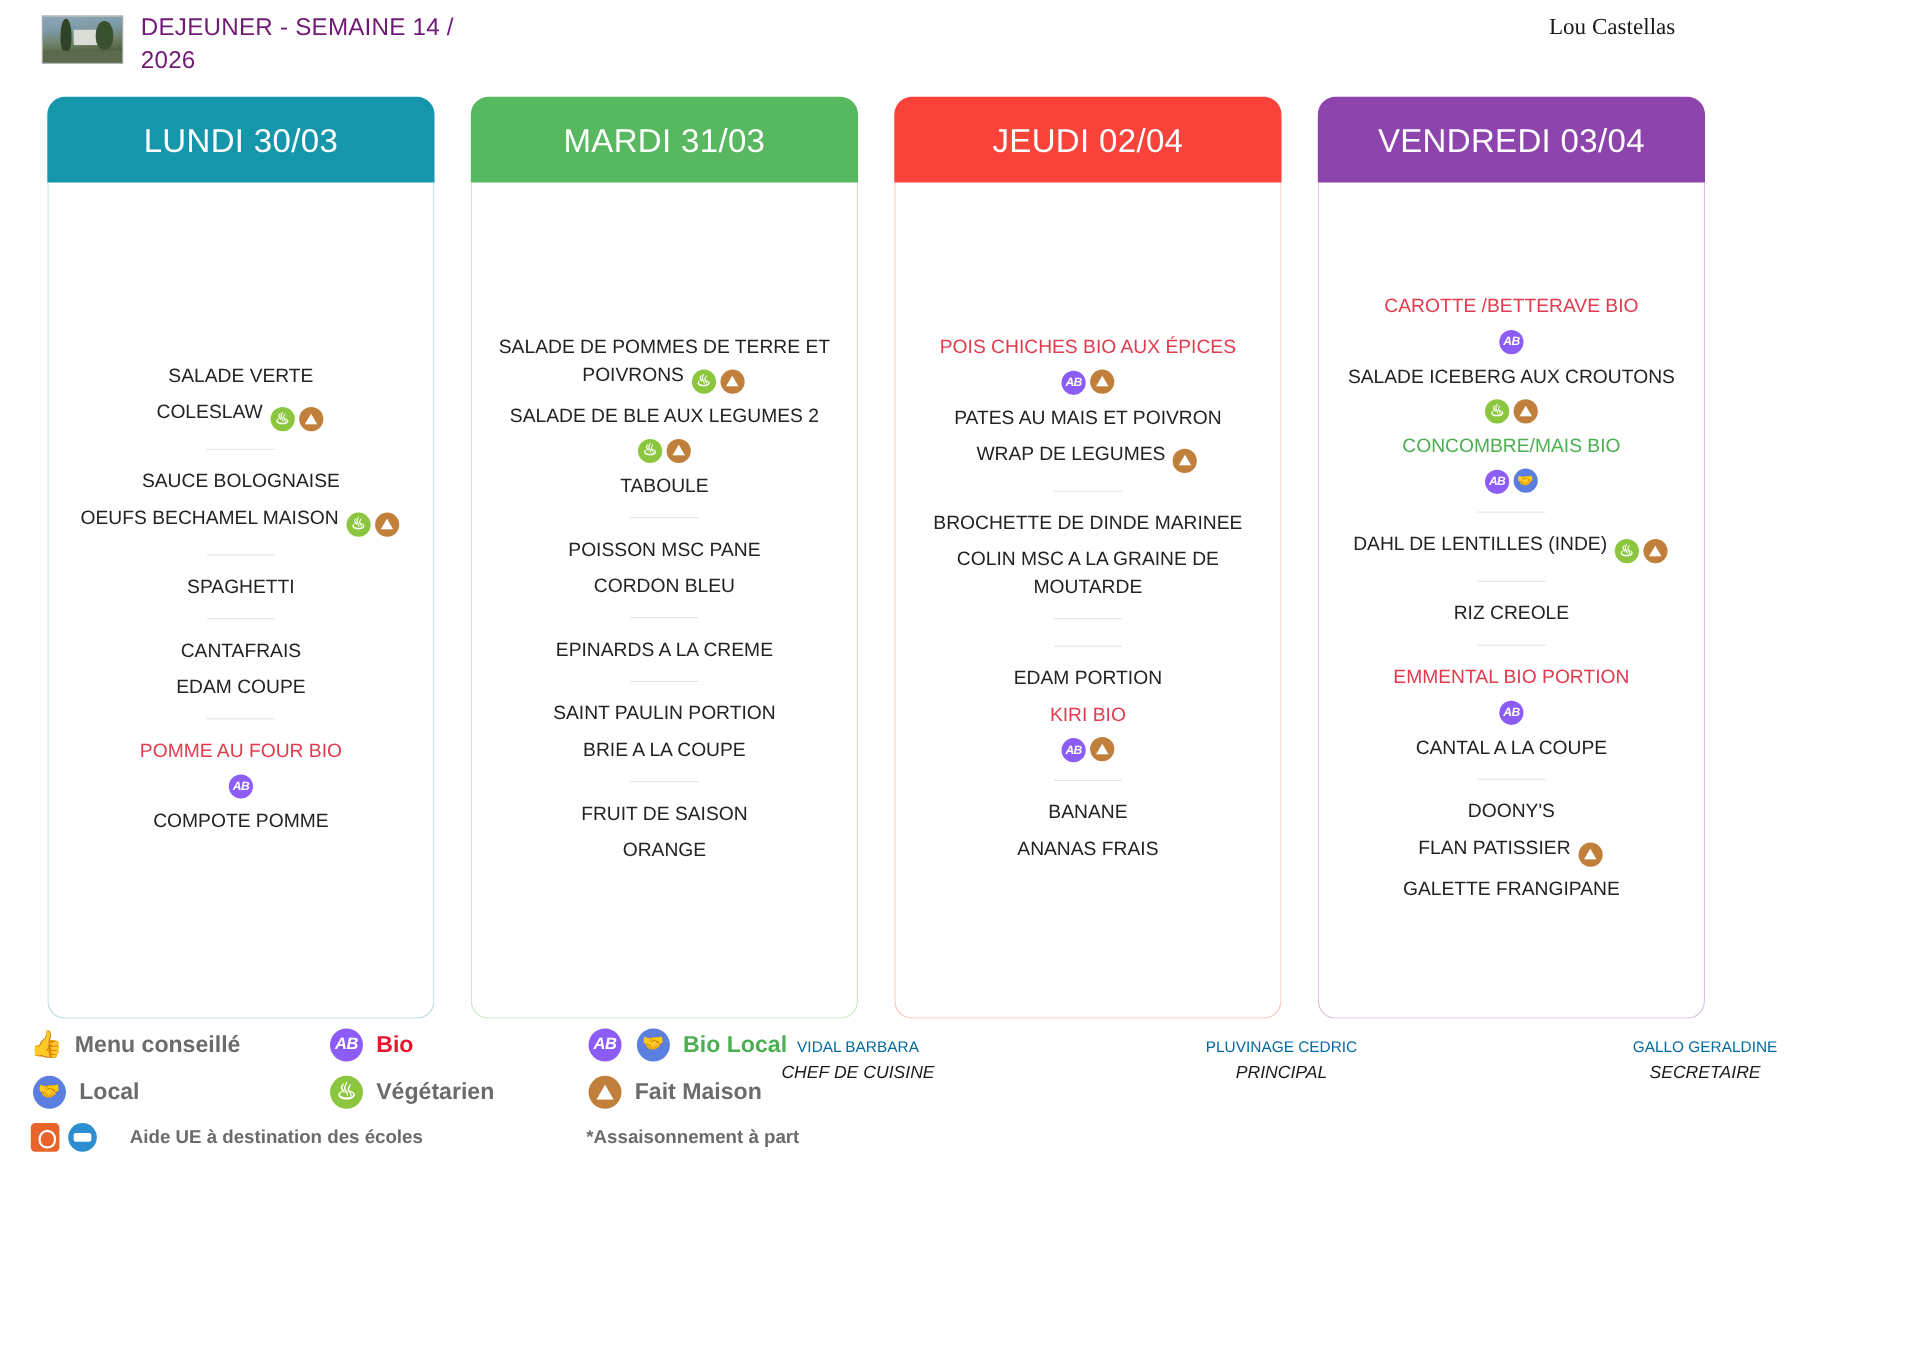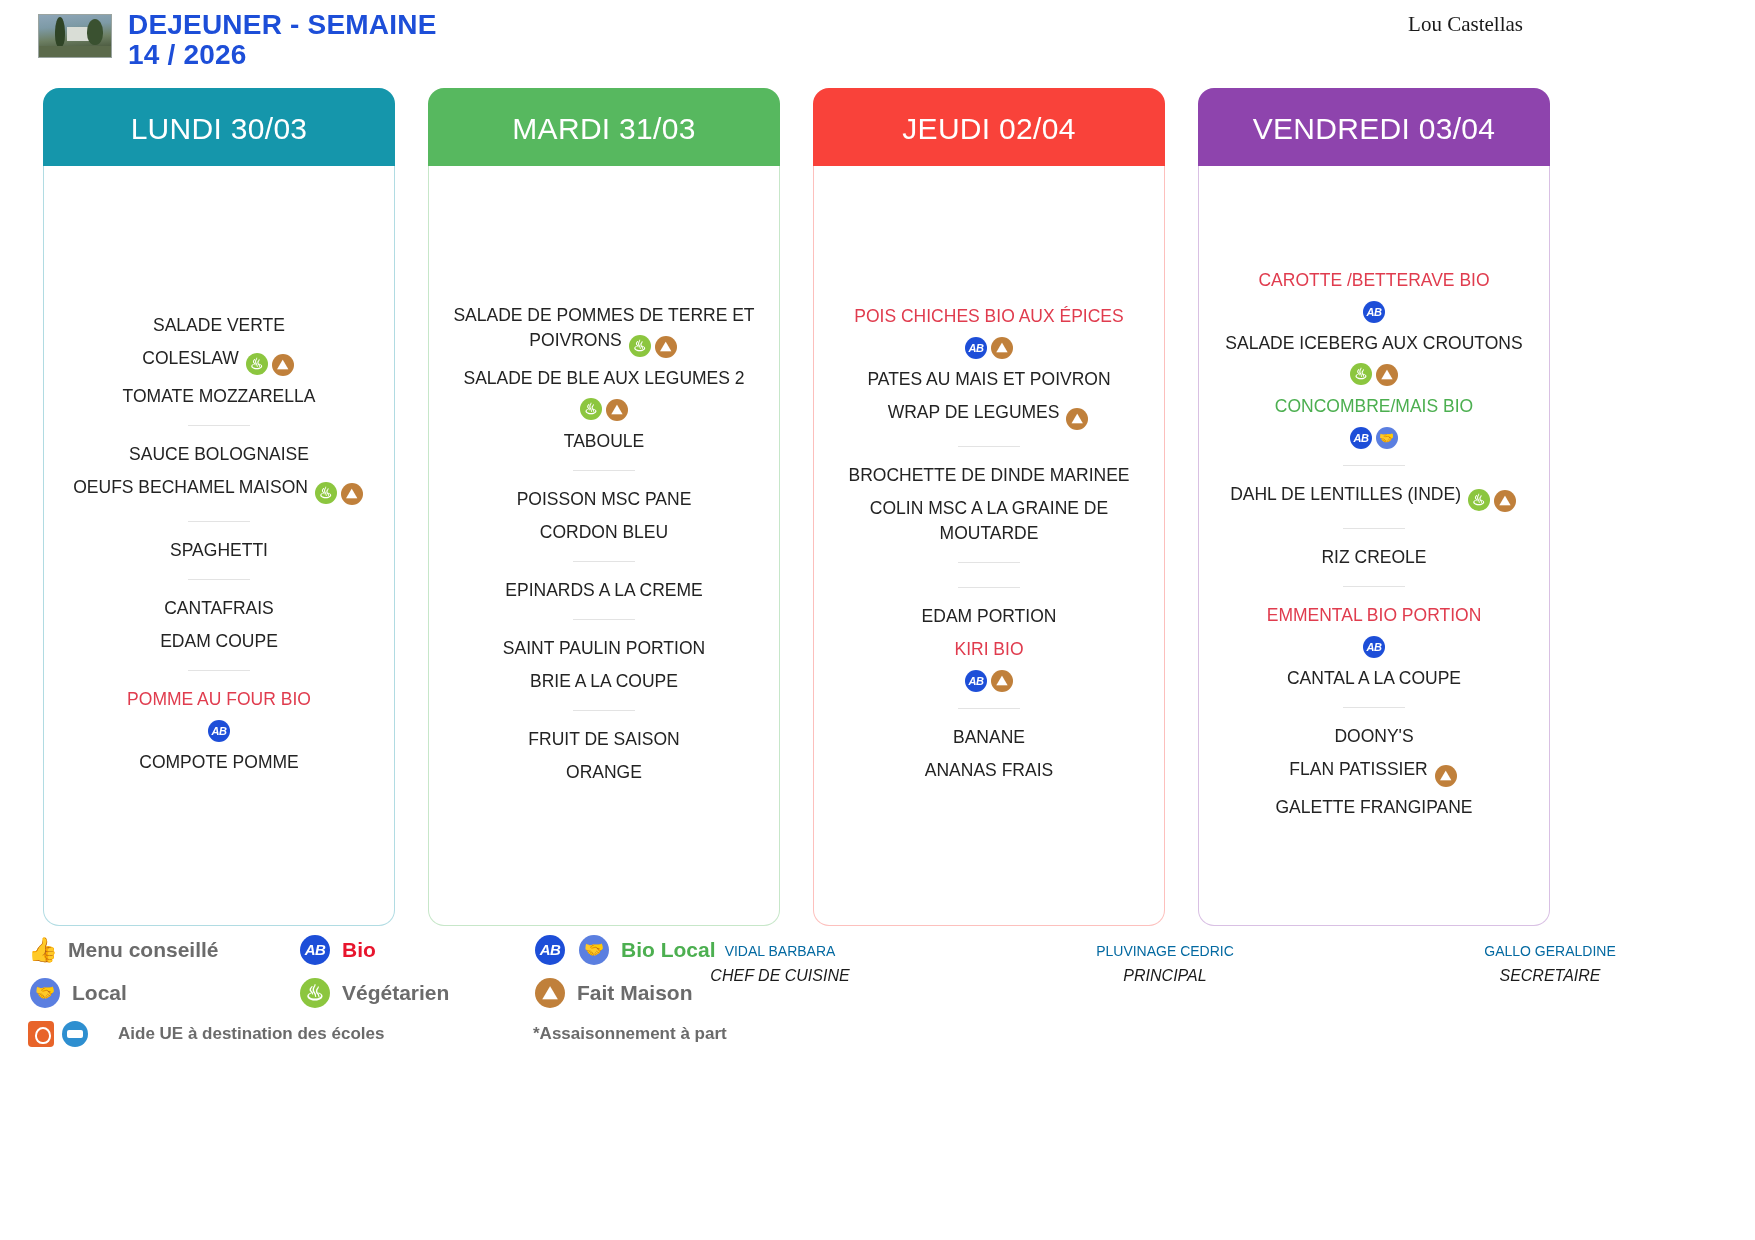--- a/index.html
+++ b/index.html
@@ -47,24 +47,24 @@
   .logo-box .l-road {
     position: absolute; left: 0; bottom: 0; width: 100%; height: 11px;
     background: #5b6a4b;
   }
 
   .doc-title {
     position: absolute;
     left: 128px;
     top: 10px;
     width: 330px;
-    font-size: 28px;
-    font-weight: bold;
+    font-size: 22px;
+    font-weight: normal;
     line-height: 30px;
-    color: #1d4ed8;
+    color: #701a75;
     letter-spacing: 0.2px;
   }
   .brand {
     position: absolute;
     right: 232px;
     top: 12px;
     font-family: "Liberation Serif", serif;
     font-size: 21px;
     color: #1a1a1a;
     white-space: nowrap;
@@ -140,21 +140,21 @@
     height: 22px;
     border-radius: 50%;
     vertical-align: -5px;
     margin: 0 2px;
     position: relative;
     text-align: center;
     line-height: 22px;
   }
   .badge.lg { width: 30px; height: 30px; line-height: 30px; vertical-align: -8px; }
 
-  .badge.bio { background: #1d4ed8; }
+  .badge.bio { background: #8b5cf6; }
   .badge.bio .ab {
     font-size: 11px; font-weight: bold; font-style: italic; color: #fff;
     letter-spacing: -0.5px; line-height: 22px; display: block;
   }
   .badge.bio.lg .ab { font-size: 15px; line-height: 30px; }
 
   .badge.veg { background: #8cc63f; }
   .badge.veg .leaf {
     display: block; color: #fff; font-size: 15px; line-height: 22px; font-weight: bold;
   }
@@ -274,21 +274,20 @@
   <div class="brand">Lou Castellas</div>
 </div>
 
 <div class="days" id="days-root">
     <div class="day">
       <div class="day-head" style="background: rgb(21, 150, 171);">LUNDI 30/03</div>
       <div class="day-body" style="border-color: rgba(21, 150, 171, 0.333);">
         <div class="course">
           <div class="dish"><span>SALADE VERTE</span></div>
           <div class="dish"><span>COLESLAW</span> <span class="dish-icons"><span class="badge veg"><span class="leaf">♨</span></span><span class="badge maison"><span class="house">⛰</span></span></span></div>
-          <div class="dish"><span>TOMATE MOZZARELLA</span></div>
         </div>
         <div class="sep"></div>
         <div class="course">
           <div class="dish"><span>SAUCE BOLOGNAISE</span></div>
           <div class="dish"><span>OEUFS BECHAMEL MAISON</span> <span class="dish-icons"><span class="badge veg"><span class="leaf">♨</span></span><span class="badge maison"><span class="house">⛰</span></span></span></div>
         </div>
         <div class="sep"></div>
         <div class="course">
           <div class="dish"><span>SPAGHETTI</span></div>
         </div>

